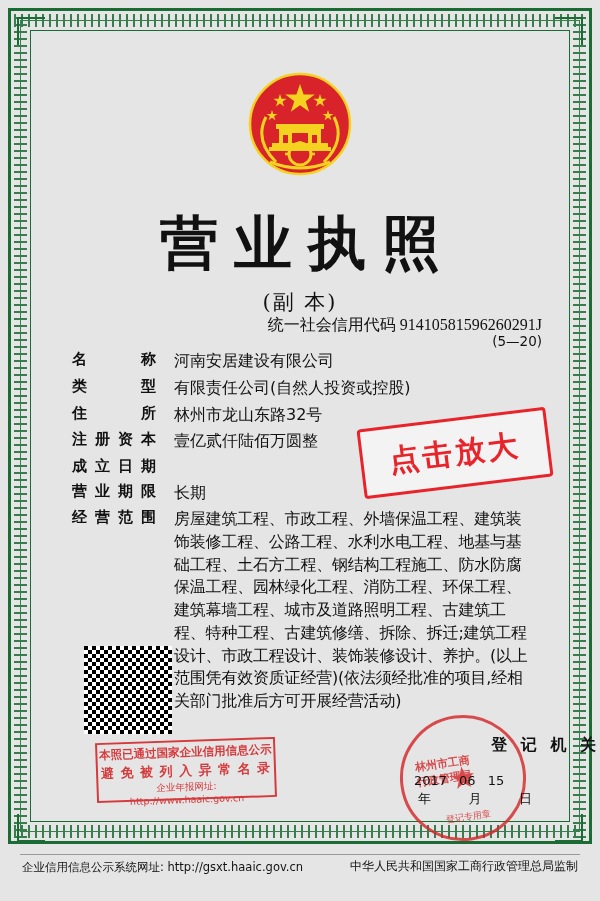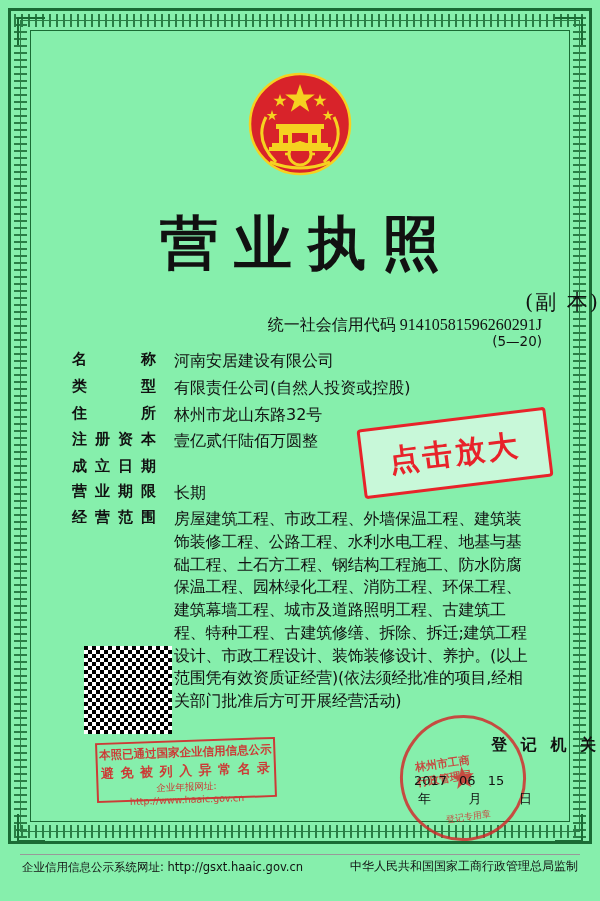--- a/index.html
+++ b/index.html
@@ -8,21 +8,21 @@
     background: #ffffff;
   }
   body {
     font-family: "DejaVu Sans", "Liberation Sans", sans-serif;
   }
   #page {
     position: relative;
     width: 600px;
     height: 901px;
     overflow: hidden;
-    background: #86efac;
+    background: #e5e5e5;
   }
 
   
   .border-outer {
     position: absolute;
     left: 8px; top: 8px;
     width: 584px; height: 836px;
     border: 3px solid #1a6b34;
     box-sizing: border-box;
   }
@@ -87,21 +87,21 @@
     font-weight: bold;
     font-size: 58px;
     letter-spacing: 16px;
     text-indent: 16px;
     color: #111111;
   }
   .subtitle {
     position: absolute;
     top: 288px;
     left: 0; right: 0;
-    text-align: right;
+    text-align: center;
     font-family: "DejaVu Serif", "Liberation Serif", serif;
     font-size: 21px;
     color: #111111;
     letter-spacing: 2px;
   }
 
   
   .credit-code {
     position: absolute;
     top: 315px;

